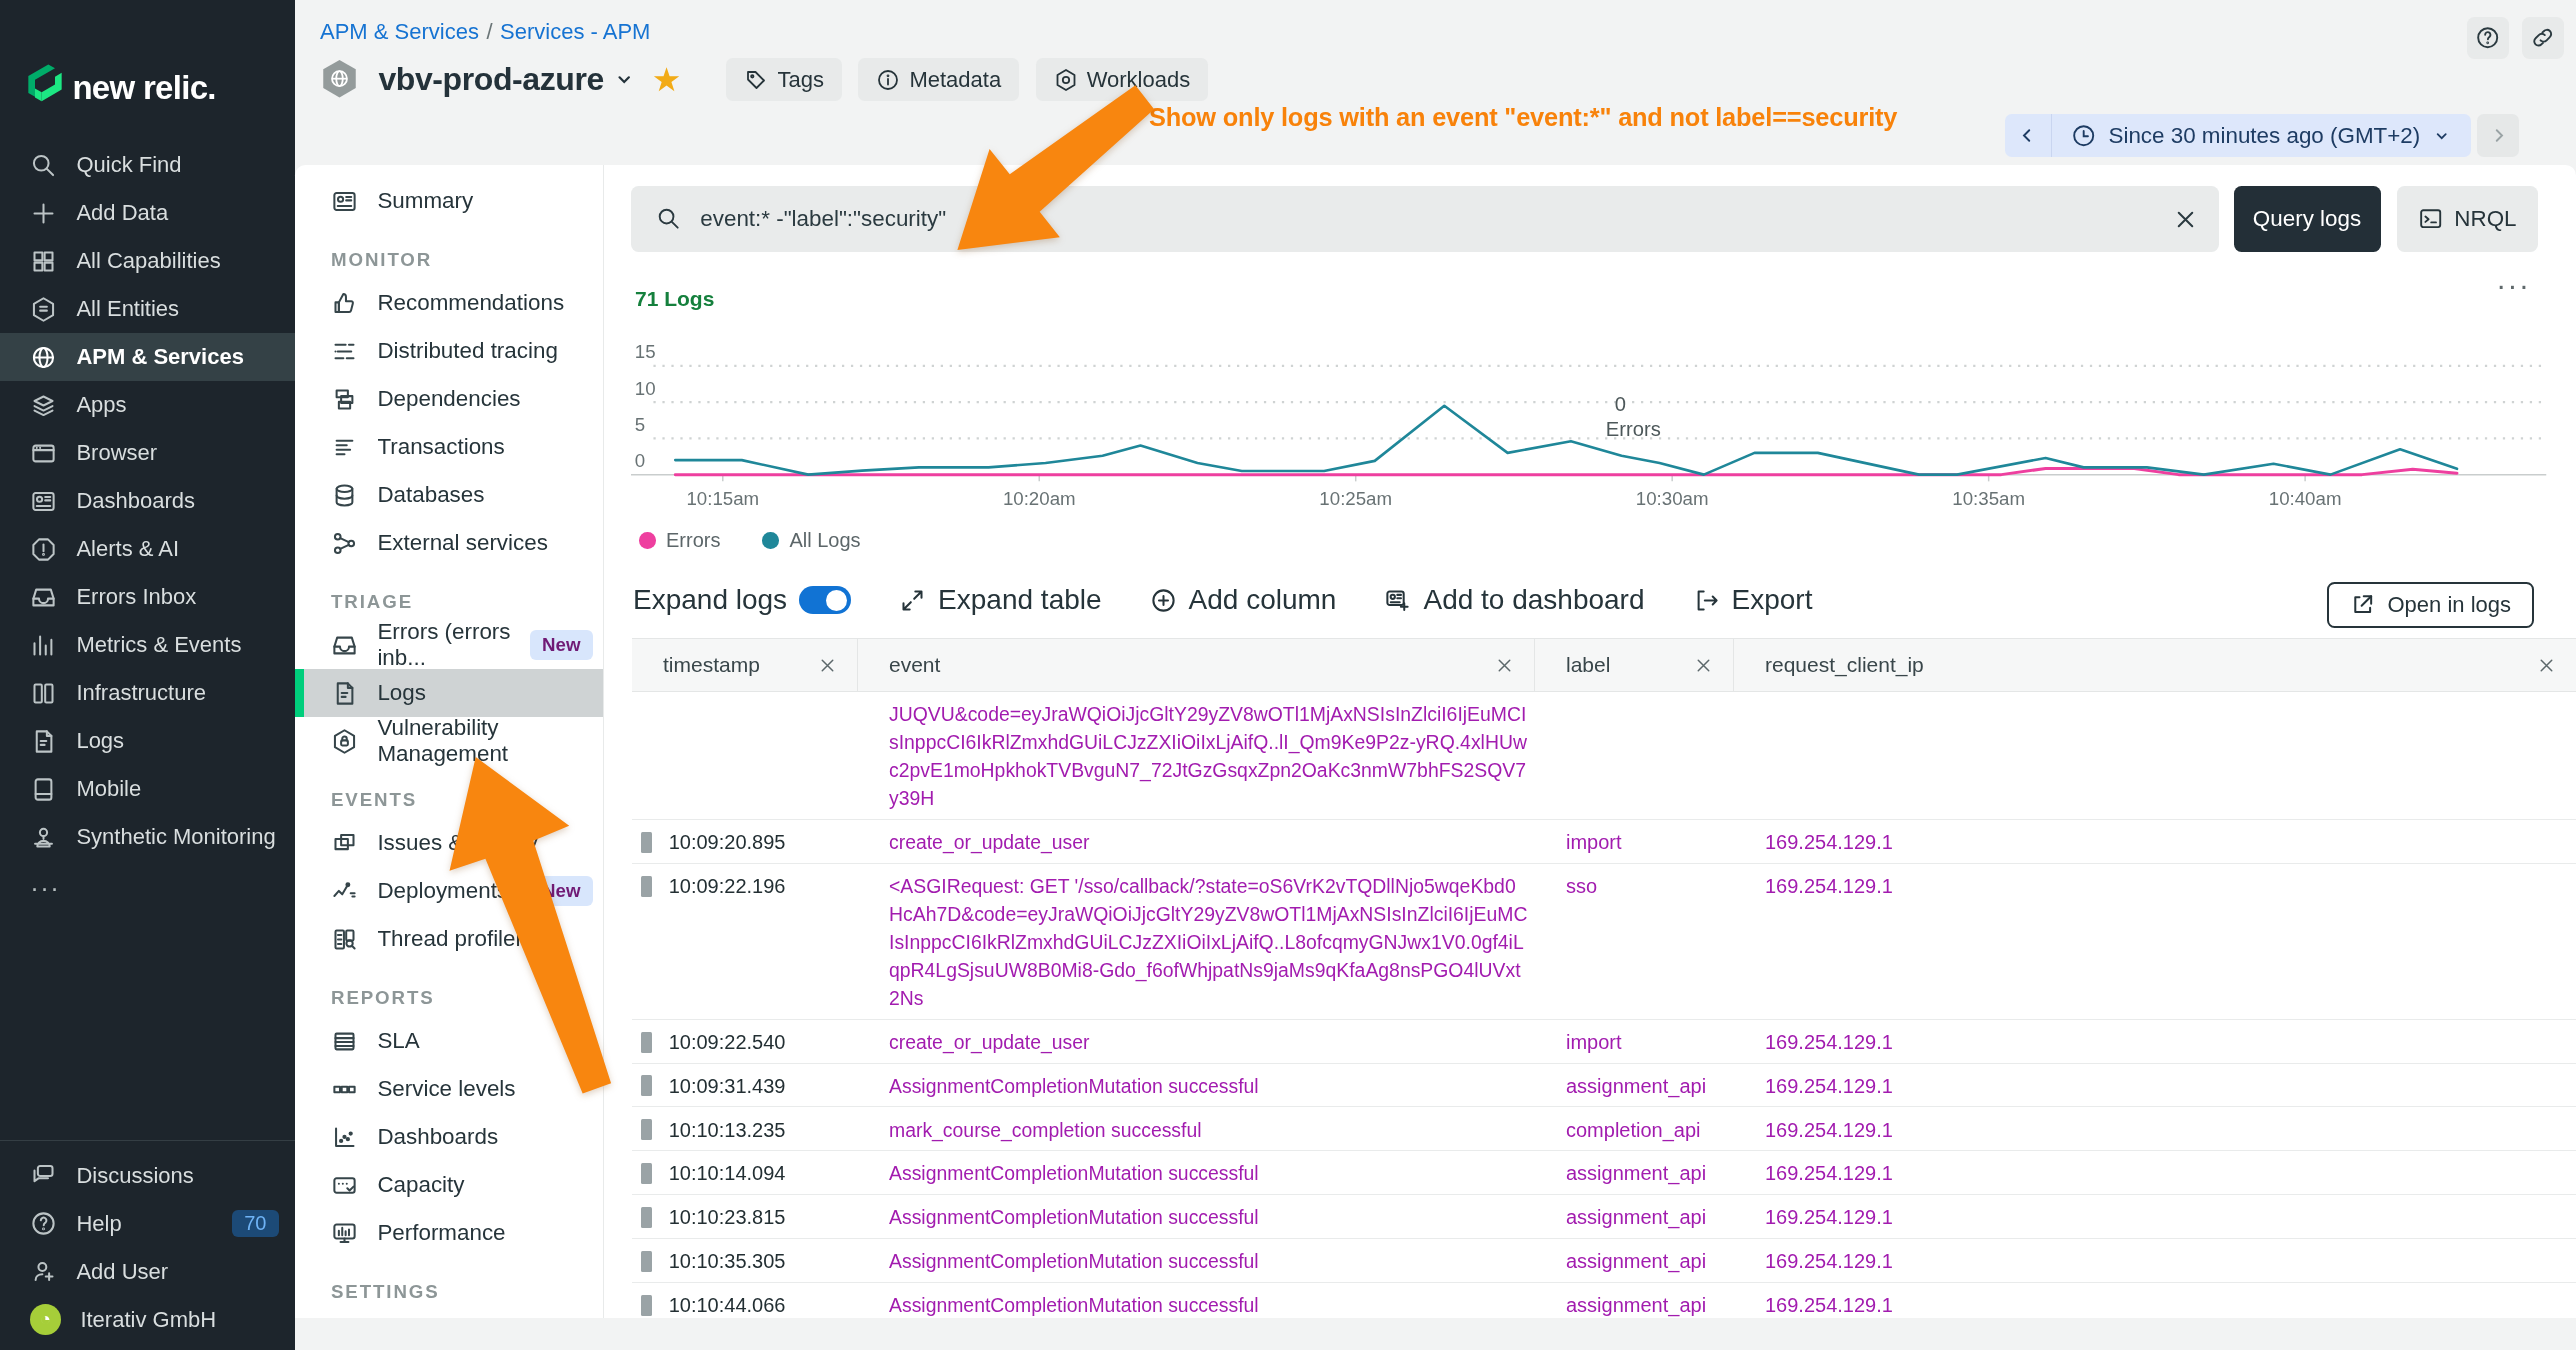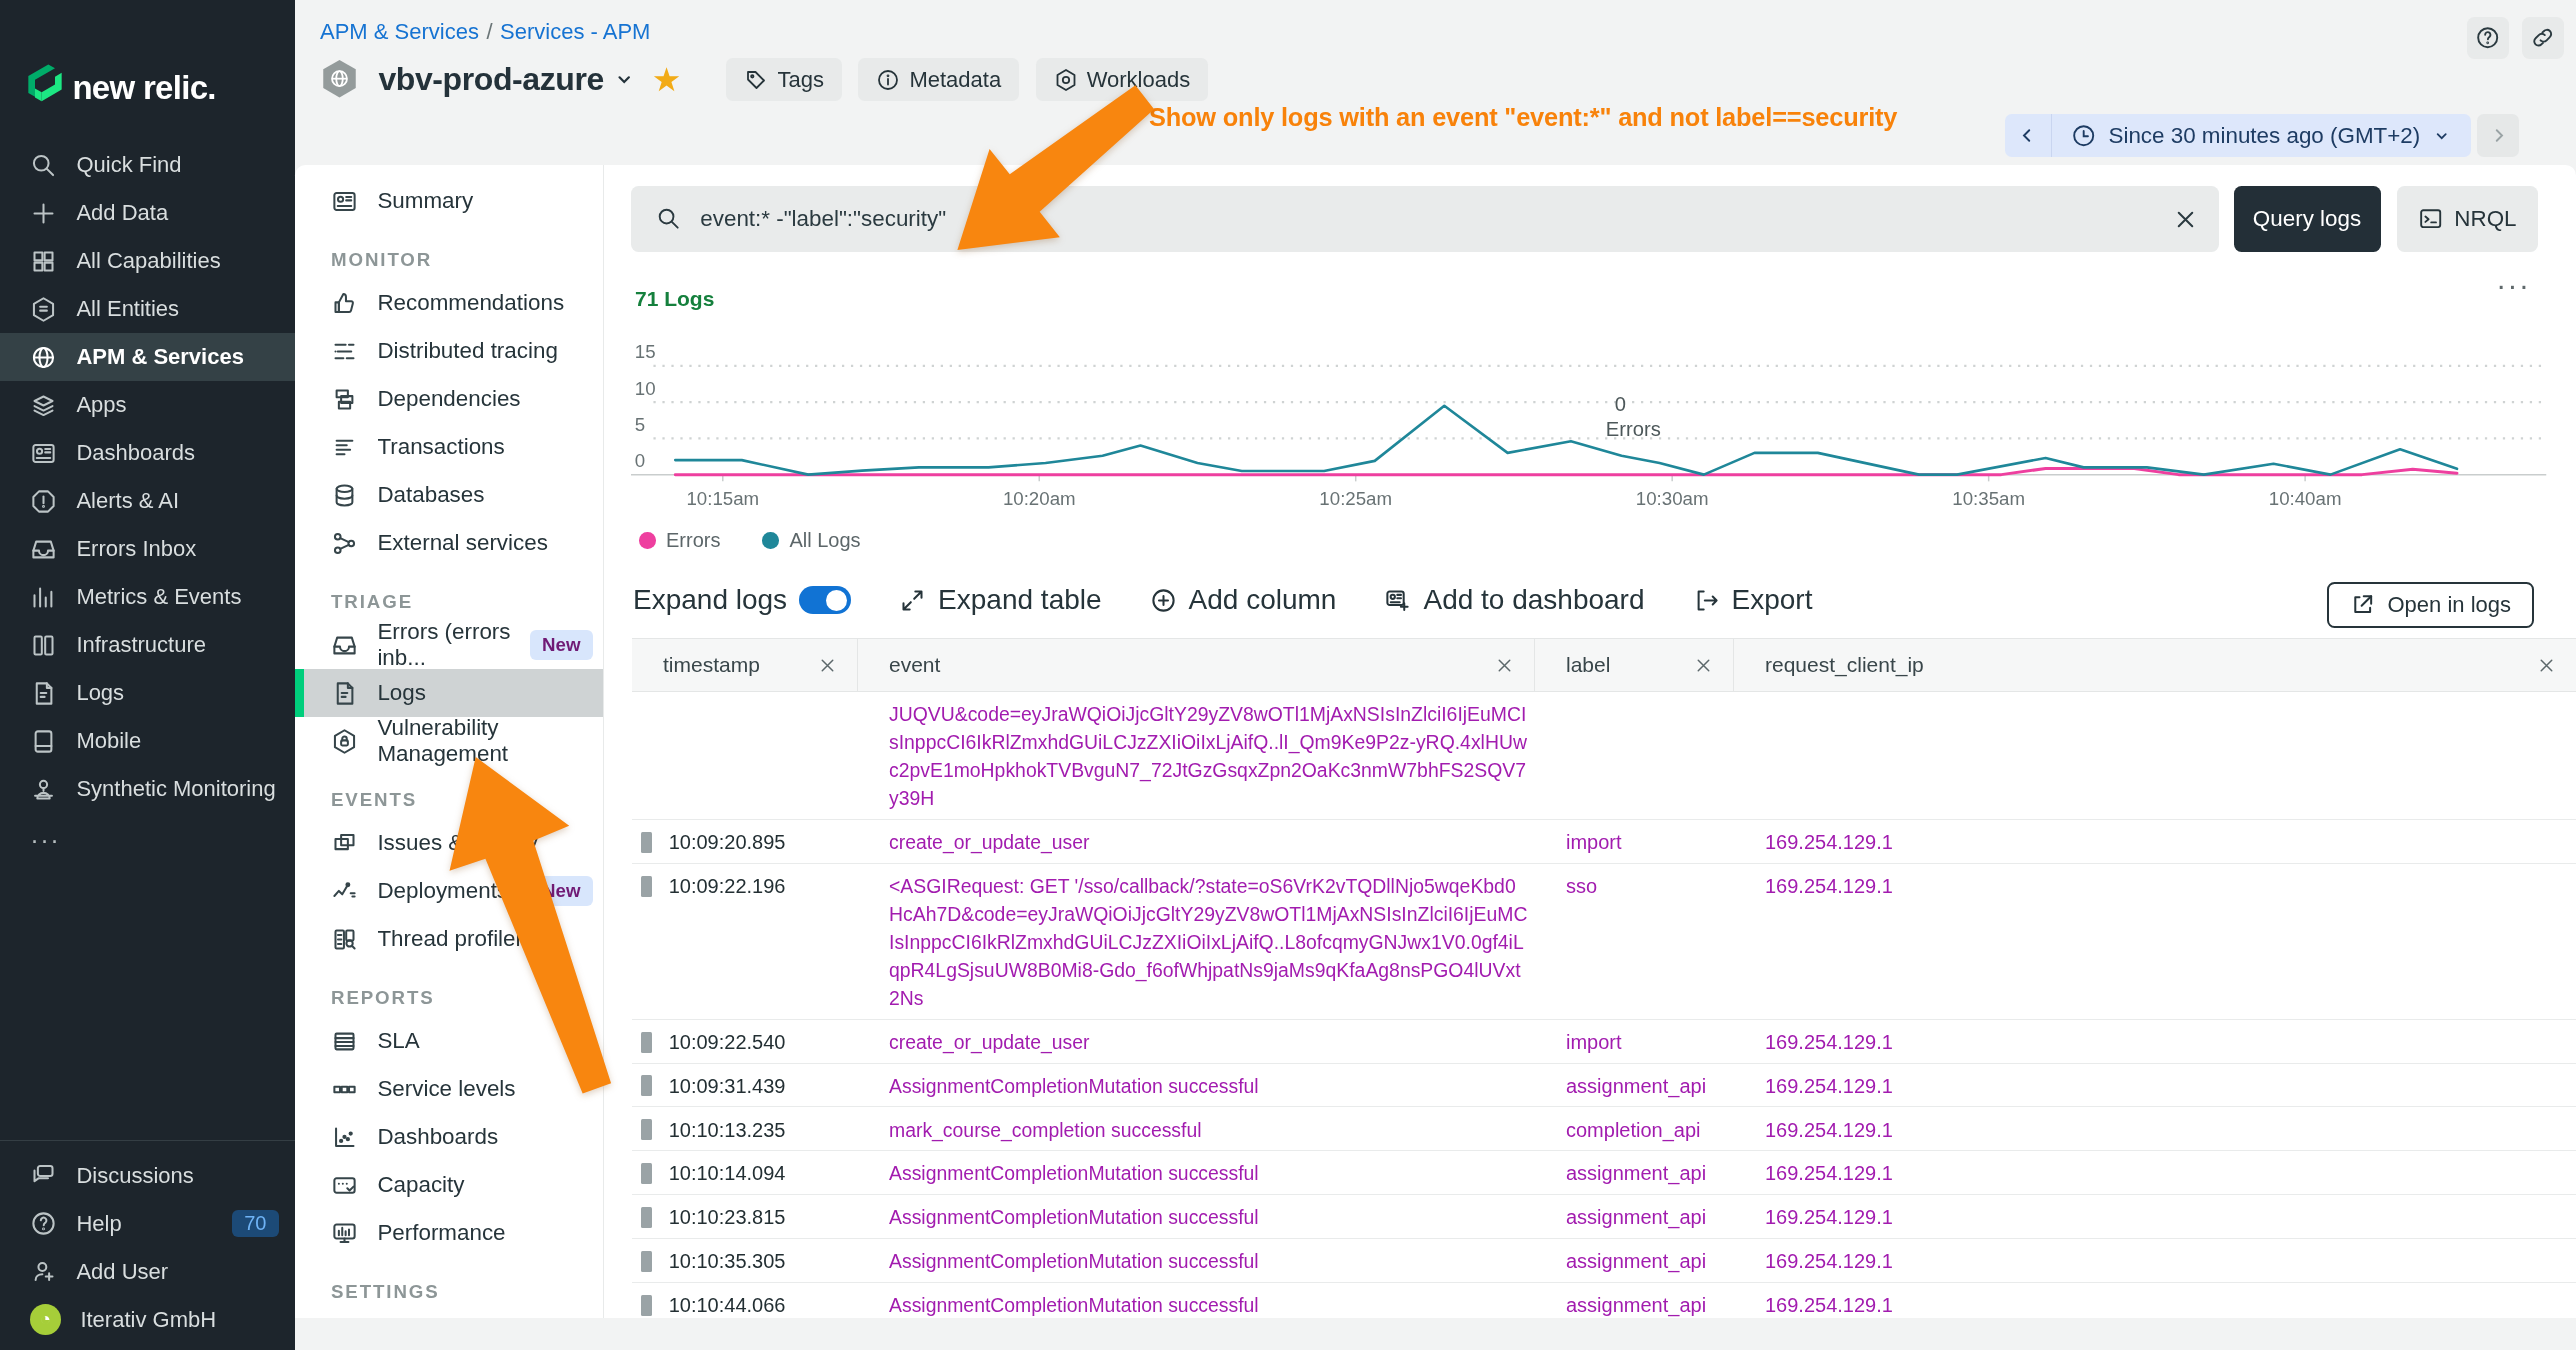--- a/index.html
+++ b/index.html
@@ -143,20 +143,28 @@
       <div class="gnav-item">
         <svg class="icn" width="27" height="27" viewBox="0 0 24 24" fill="none" stroke="currentColor" stroke-width="1.8" stroke-linecap="round" stroke-linejoin="round">
           <path d="M12 4l8 4-8 4-8-4z"></path>
           <path d="M4 12.5l8 4 8-4"></path>
           <path d="M4 16.5l8 4 8-4"></path>
         </svg>
         <span>Apps</span>
       </div>
       <div class="gnav-item">
         <svg class="icn" width="27" height="27" viewBox="0 0 24 24" fill="none" stroke="currentColor" stroke-width="1.8" stroke-linecap="round" stroke-linejoin="round">
+          <rect x="3" y="5" width="18" height="14" rx="2"></rect>
+          <path d="M3 9h18"></path>
+          <path d="M6 7h.01M9 7h.01"></path>
+        </svg>
+        <span>Browser</span>
+      </div>
+      <div class="gnav-item">
+        <svg class="icn" width="27" height="27" viewBox="0 0 24 24" fill="none" stroke="currentColor" stroke-width="1.8" stroke-linecap="round" stroke-linejoin="round">
           <rect x="3" y="4.5" width="18" height="15" rx="2"></rect>
           <circle cx="8.5" cy="10" r="2.3"></circle>
           <path d="M13.5 8h4.5M13.5 11h4.5M6 16h12"></path>
         </svg>
         <span>Dashboards</span>
       </div>
       <div class="gnav-item">
         <svg class="icn" width="27" height="27" viewBox="0 0 24 24" fill="none" stroke="currentColor" stroke-width="1.8" stroke-linecap="round" stroke-linejoin="round">
           <path d="M8 3h8l5 5v8l-5 5H8l-5-5V8z"></path>
           <path d="M12 7.5v6"></path>

